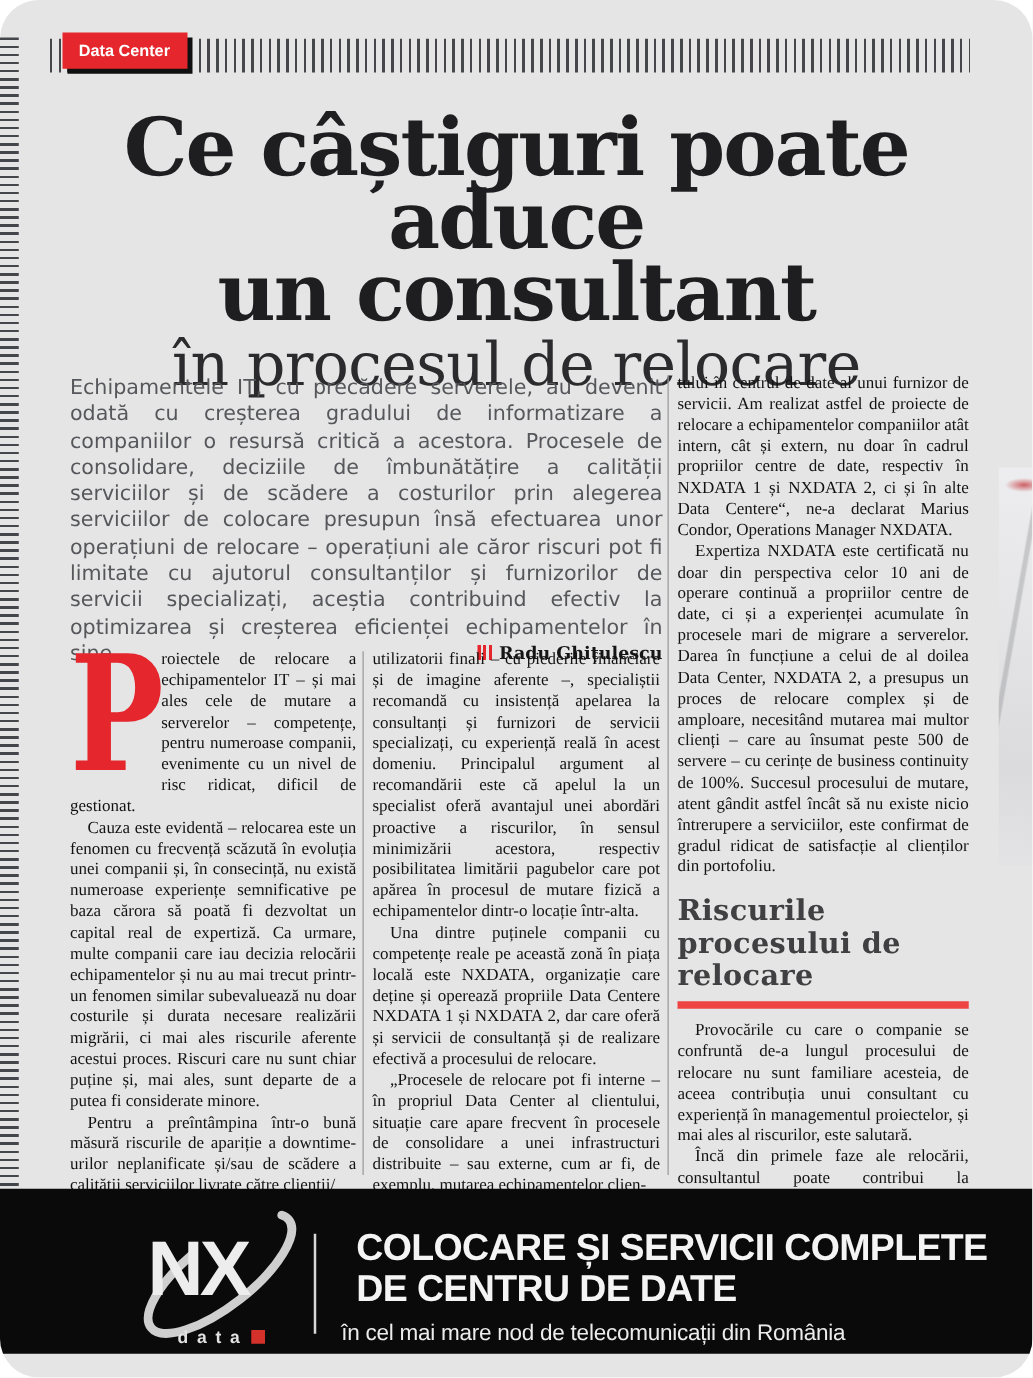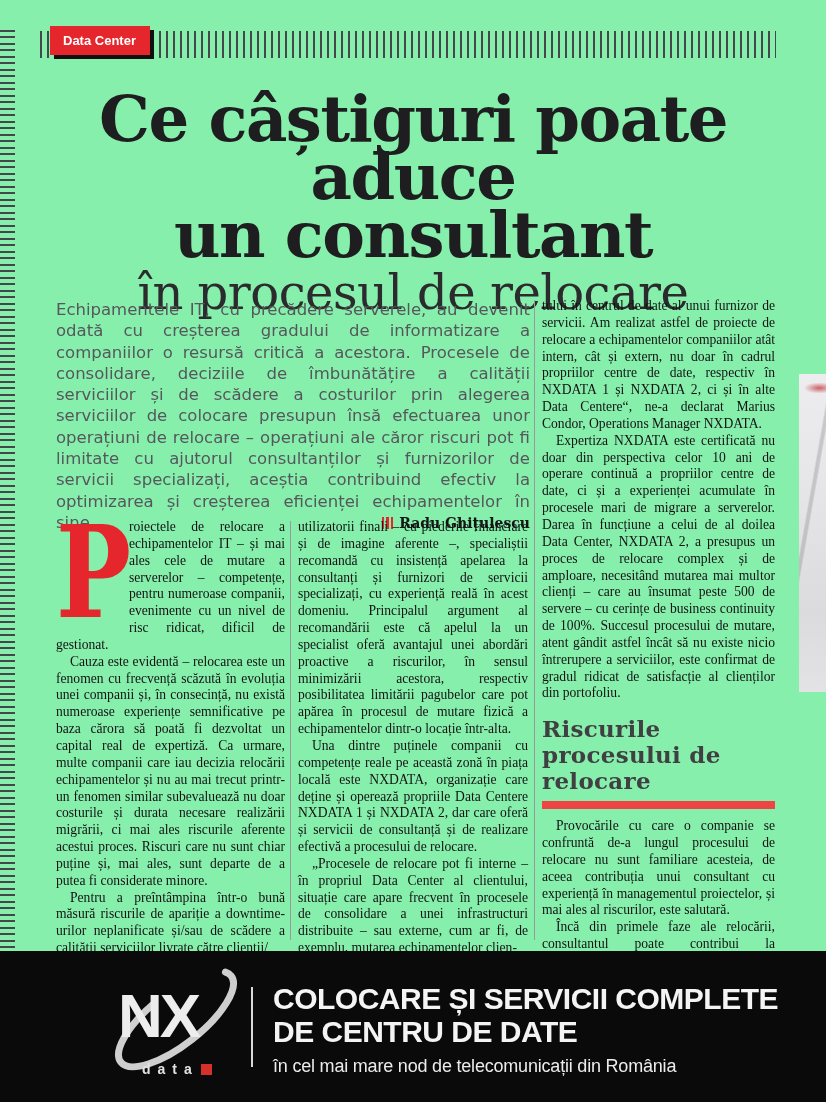--- a/index.html
+++ b/index.html
@@ -1,17 +1,17 @@
 <!DOCTYPE html>
 <html lang="ro"><head>
 <meta charset="utf-8">
 <style>
   html,body{margin:0;padding:0;background:#fff;}
-  .page{position:relative;width:826px;height:1102px;background:#86efac;overflow:hidden;
-        font-family:"Liberation Serif", serif;}
+  .page{position:relative;width:826px;height:1102px;background:#e5e5e5;overflow:hidden;
+        font-family:"Liberation Serif", serif;border-radius:31px;}
 
   
   .left-barcode{position:absolute;left:0;top:30px;width:15px;height:921px;
     background:repeating-linear-gradient(to bottom,#43474c 0 2px,transparent 2px 6.5px);}
   .top-barcode{position:absolute;left:40px;top:31px;width:736px;height:27px;
     background:repeating-linear-gradient(to right,#45474b 0 2px,transparent 2px 7px);}
 
   
   .tag{position:absolute;left:50px;top:26px;z-index:3;background:#e5262c;color:#fff;
     font-family:"Liberation Sans",sans-serif;font-weight:bold;font-size:13px;
@@ -42,42 +42,42 @@
   .rule{position:absolute;width:1px;background:#9a9a9c;}
   .rule-a{left:290px;top:521px;height:419px;}
   .rule-b{left:534px;top:300px;height:640px;}
 
   .dropcap{display:block;float:left;width:66px;height:100px;margin:3px 7px 0 0;
     color:#e5262c;font-family:"DejaVu Serif",serif;font-weight:bold;
     font-size:128px;line-height:100px;transform:scaleX(0.78);transform-origin:0 0;}
 
   .subhead{margin:14px 0 9px 0;font-family:"DejaVu Serif",serif;font-size:23px;
     line-height:26px;color:#404042;letter-spacing:0.3px;text-align:left;
-    border-bottom:8px solid #ef4444;padding-bottom:7px;}
+    border-bottom:6px solid #ef4444;padding-bottom:7px;}
   .subhead span{display:block;}
 
   
   .side-photo{position:absolute;right:0;top:374px;width:27px;height:318px;
     background:
       radial-gradient(ellipse 22px 8px at 75% 14px, rgba(195,50,55,.75), transparent 70%),
       linear-gradient(100deg, transparent 0 38%, rgba(110,112,118,.28) 40% 43%, transparent 45%),
       linear-gradient(183deg, #ededef 0%, #e6e6e8 35%, #dbdbde 75%, #e3e3e5 100%);}
 
   
-  .banner{position:absolute;left:0;top:951px;width:826px;height:151px;background:#0a0a0a;color:#f1f1f1;}
+  .banner{position:absolute;left:0;top:951px;width:826px;height:132px;background:#0a0a0a;color:#f1f1f1;}
   .logo{position:absolute;left:106px;top:6px;width:140px;height:130px;}
   .logo-nx{position:absolute;left:12px;top:28px;font-family:"Liberation Sans",sans-serif;
     font-weight:bold;font-size:62px;line-height:62px;letter-spacing:-3px;color:#ededed;}
   .logo-swoosh{position:absolute;left:-6px;top:2px;}
   .logo-data{position:absolute;left:36px;bottom:10px;font-family:"Liberation Sans",sans-serif;
     font-weight:bold;font-size:14px;letter-spacing:7px;color:#e2e2e2;}
   .logo-dot{display:inline-block;width:11px;height:11px;background:#d5312b;margin-left:2px;vertical-align:-1px;}
   .banner-divider{position:absolute;left:251px;top:36px;width:2px;height:80px;background:#d8d8d8;}
   .banner-text{position:absolute;left:273px;top:31px;font-family:"Liberation Sans",sans-serif;}
-  .bh{font-size:30px;font-weight:bold;line-height:33px;letter-spacing:-0.5px;color:#f4f4f4;}
+  .bh{font-size:30px;font-weight:bold;line-height:33px;letter-spacing:-0.5px;color:#f4f4f4;margin-left:12px;}
   .bt{margin-top:8px;font-size:18px;font-weight:normal;color:#ececec;letter-spacing:-0.2px;}
 </style>
 </head>
 <body>
 
 <div class="page">
 
   <div class="left-barcode"></div>
   <div class="top-barcode"></div>
   <div class="tag">Data Center</div>

